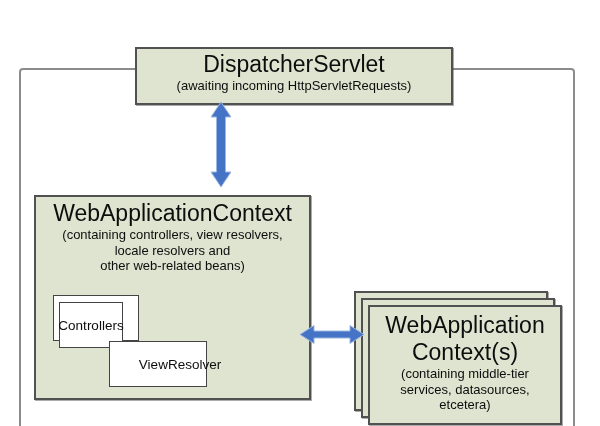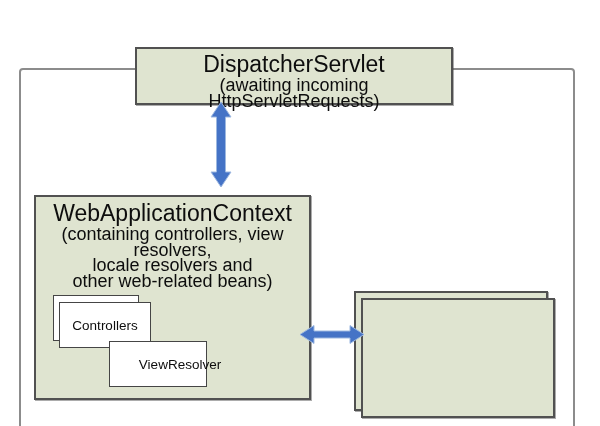--- a/index.html
+++ b/index.html
@@ -21,32 +21,32 @@
 
   .greenbox{
     position:absolute;background:var(--box-fill);
     border:2px solid var(--box-border);box-sizing:border-box;
     box-shadow:1px 1px 0 rgba(70,70,70,0.45);
     text-align:center;
   }
 
   .dispatcher{left:135px;top:15px;width:318px;height:58px;padding-top:2px;}
   .big-title{font-size:23px;line-height:27px;white-space:pre-line;}
-  .sub{font-size:18px;line-height:15.5px;white-space:pre-line;}
+  .sub{font-size:13px;line-height:15.5px;white-space:pre-line;}
 
   .wac{left:34px;top:163px;width:277px;height:205px;padding-top:3px;}
 
   .whitebox{
     position:absolute;background:#ffffff;
     border:1.5px solid var(--white-box-border);box-sizing:border-box;
     display:flex;align-items:center;justify-content:center;
     font-size:13.5px;
   }
   .ctrl-back{left:17px;top:98px;width:86px;height:46px;}
-  .ctrl-front{left:23px;top:105px;width:92px;height:46px;align-items:center;}
+  .ctrl-front{left:23px;top:105px;width:64px;height:46px;align-items:center;}
   .hmap{left:133px;top:91px;width:116px;height:48px;}
   .vres{left:73px;top:144px;width:98px;height:46px;padding-left:44px;}
 
   .stack-back{left:354px;top:259px;width:194px;height:120px;}
   .stack-mid{left:361px;top:266px;width:194px;height:120px;}
   .stack-front{left:368px;top:273px;width:194px;height:120px;padding-top:5px;}
 
   .arrow-svg{position:absolute;}
   .arrow-svg polygon{fill:var(--arrow-blue);stroke:#9db8e0;stroke-width:1;stroke-linejoin:round;}
   .v-arrow{left:208px;top:70px;}
@@ -78,18 +78,25 @@
     <div class="whitebox ctrl-front">
       <span>Controllers</span>
     </div>
     <div class="whitebox vres">
       <span>ViewResolver</span>
     </div>
   </div>
 
   <div class="greenbox stack-back"></div>
   <div class="greenbox stack-mid"></div>
+  <div class="greenbox stack-front">
+    <div class="big-title">WebApplication
+Context(s)</div>
+    <div class="sub">(containing middle-tier
+services, datasources,
+etcetera)</div>
+  </div>
 
   <svg class="arrow-svg h-arrow" width="64" height="21" viewBox="0 0 64 21">
     <polygon points="0,10.5 14,1.5 14,7 50,7 50,1.5 64,10.5 50,19.5 50,14 14,14 14,19.5"></polygon>
   </svg>
 
 </div>
 
 </body></html>

